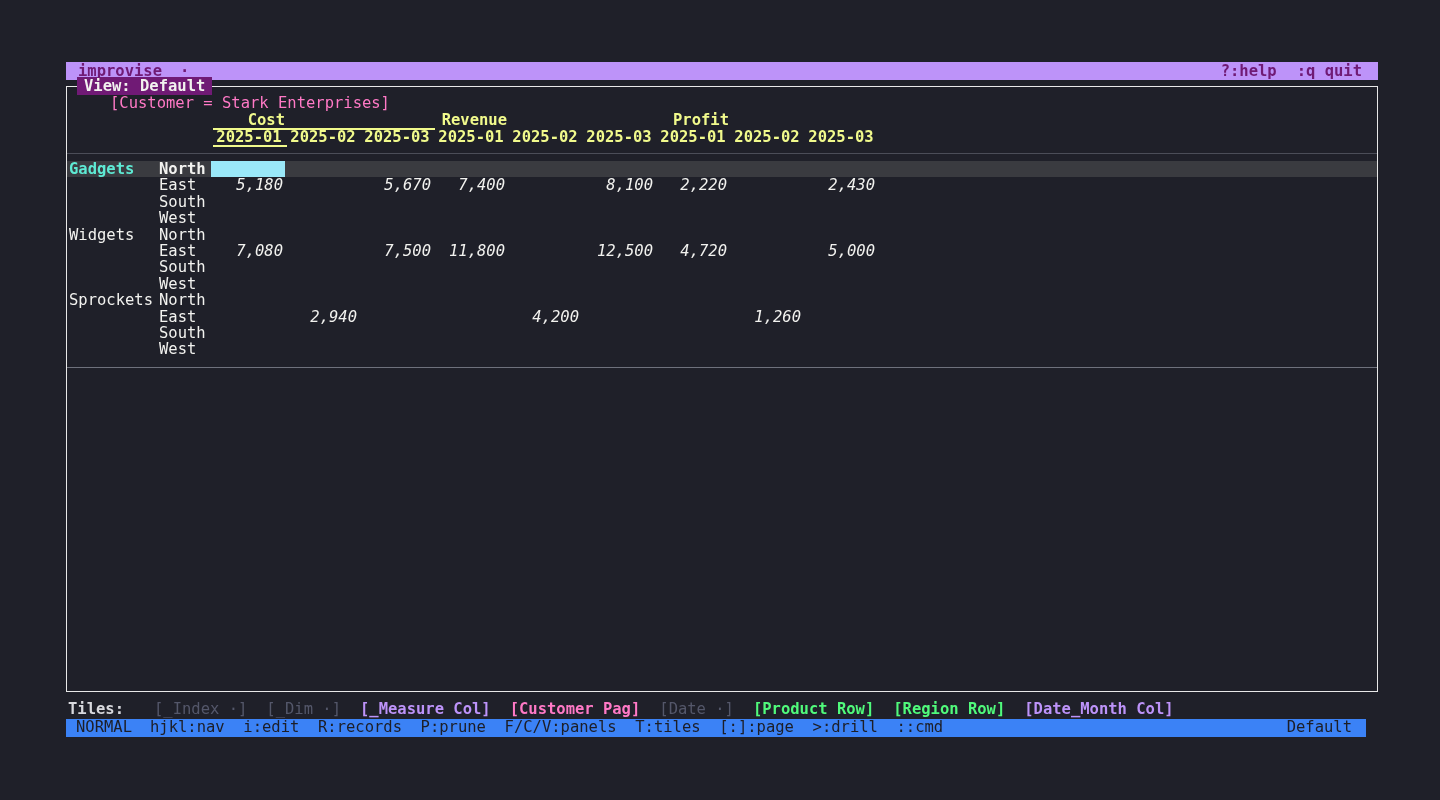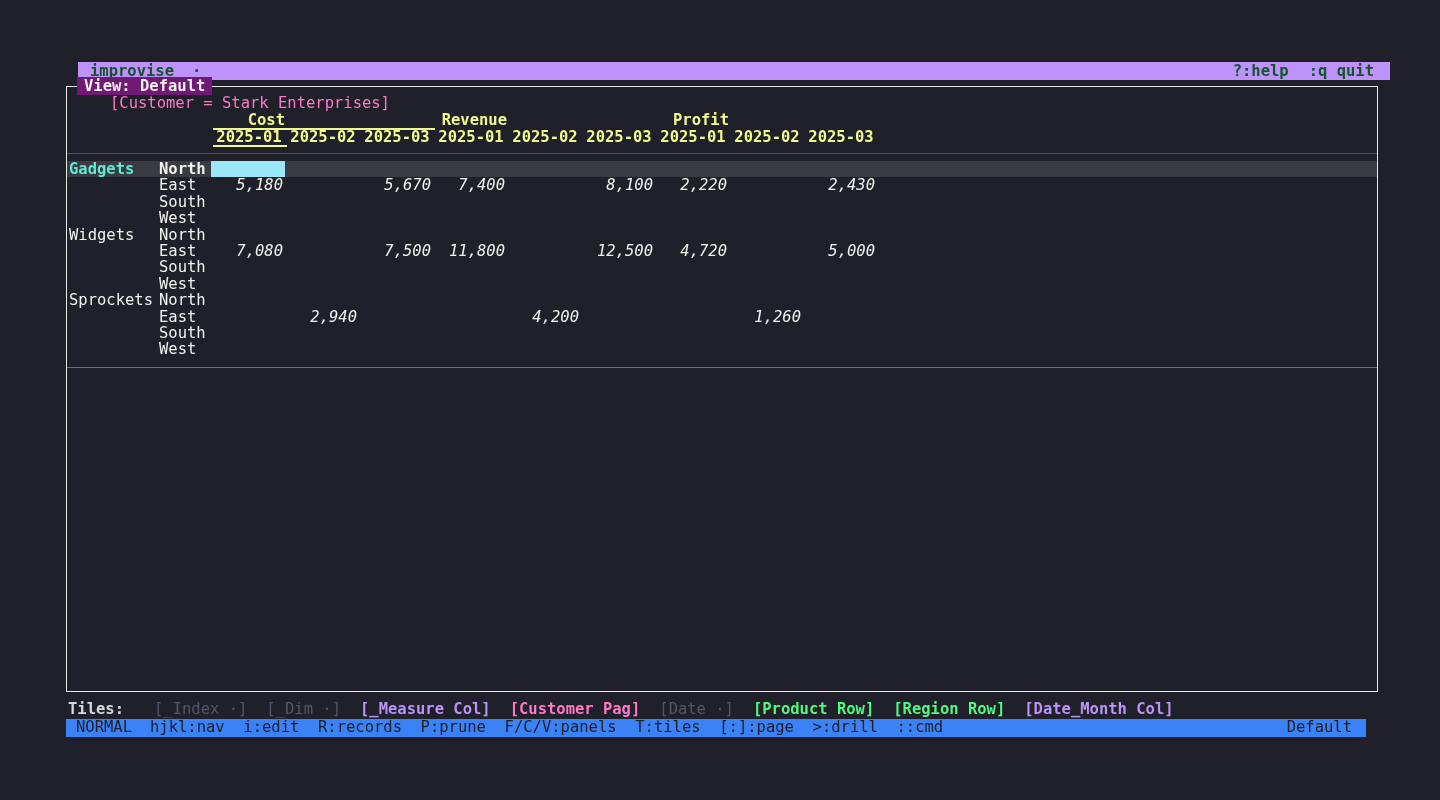--- a/index.html
+++ b/index.html
@@ -5,22 +5,22 @@
   * { margin: 0; padding: 0; box-sizing: border-box; }
   html, body { width: 1440px; height: 800px; background: #1f2029; overflow: hidden; }
   .screen {
     position: relative; width: 1440px; height: 800px; background: #1f2029;
     font-family: "DejaVu Sans Mono", "Liberation Mono", monospace;
     font-size: 15.5px; color: #f2f2ef; white-space: pre;
   }
 
   
   .topbar {
-    position: absolute; left: 78px; top: 62px; width: 1312px; height: 18px;
-    background: #bd93f9; color: #14532d; font-weight: bold;
+    position: absolute; left: 66px; top: 62px; width: 1312px; height: 18px;
+    background: #bd93f9; color: #701a75; font-weight: bold;
     display: flex; align-items: center; padding: 0 16px 0 12px; line-height: 18px;
   }
   .topbar .dot { margin: 0 18px; }
   .topbar .spacer { flex: 1; }
   .topbar .hint { margin-left: 20px; }
 
   
   .viewbox {
     position: absolute; left: 66px; top: 86px; width: 1312px; height: 606px;
     border: 1.5px solid #e8e8e8;

